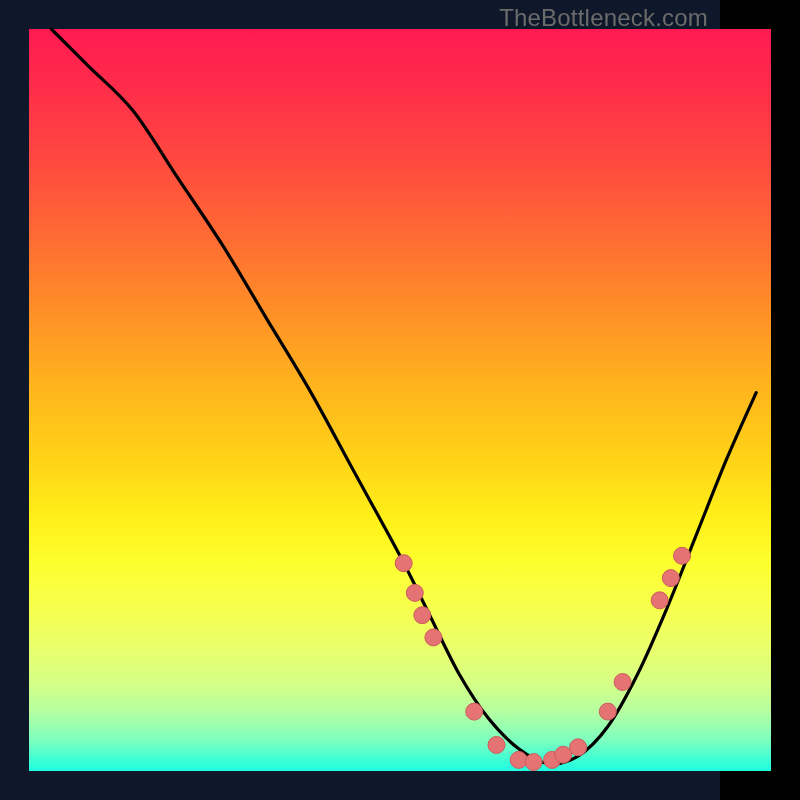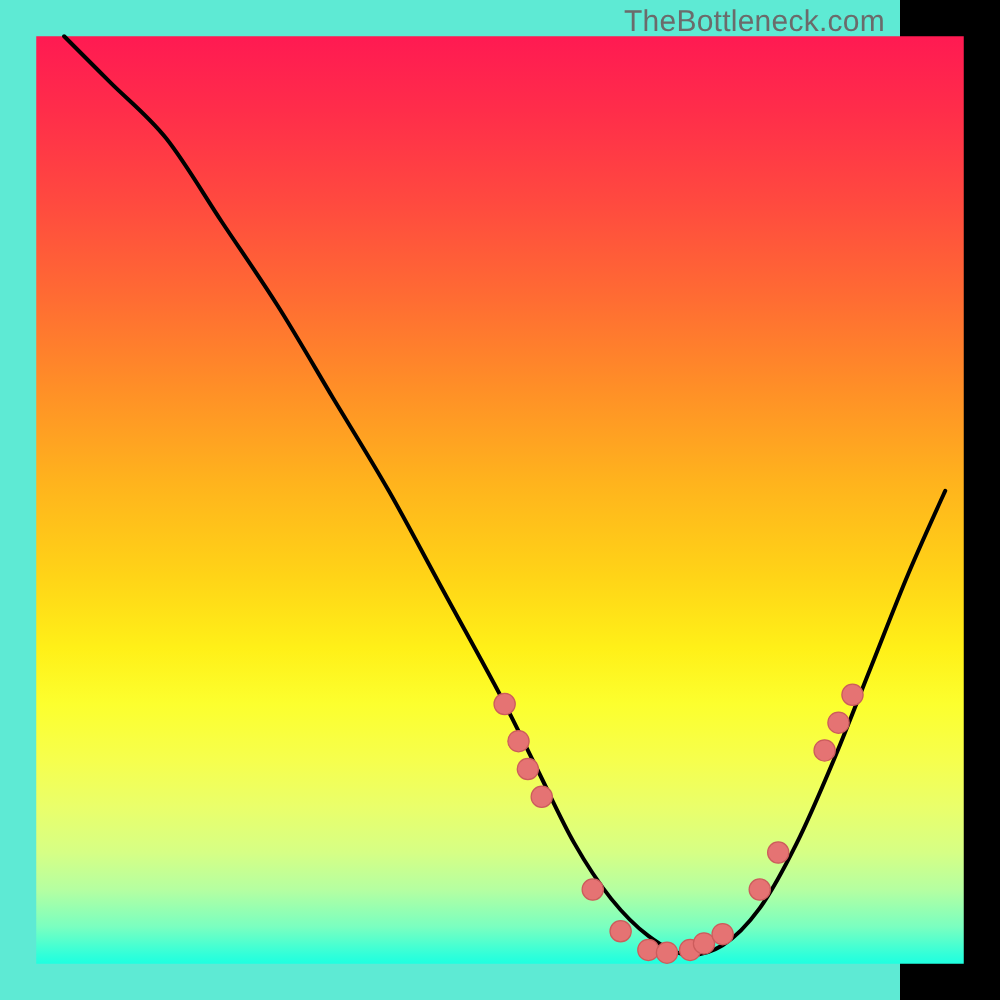--- a/index.html
+++ b/index.html
@@ -10,21 +10,21 @@
     background: #000;
     overflow: hidden;
     font-family: Arial, Helvetica, sans-serif;
   }
   .frame {
     position: absolute;
     left: 0;
     top: 0;
     width: 720px;
     height: 800px;
-    background: #5eead4;
+    background: #0f172a;
   }
   .plot {
     position: absolute;
     left: 29px;
     top: 29px;
     width: 742px;
     height: 742px;
     
     background: linear-gradient(to bottom,
       #ff1a52 0%,

